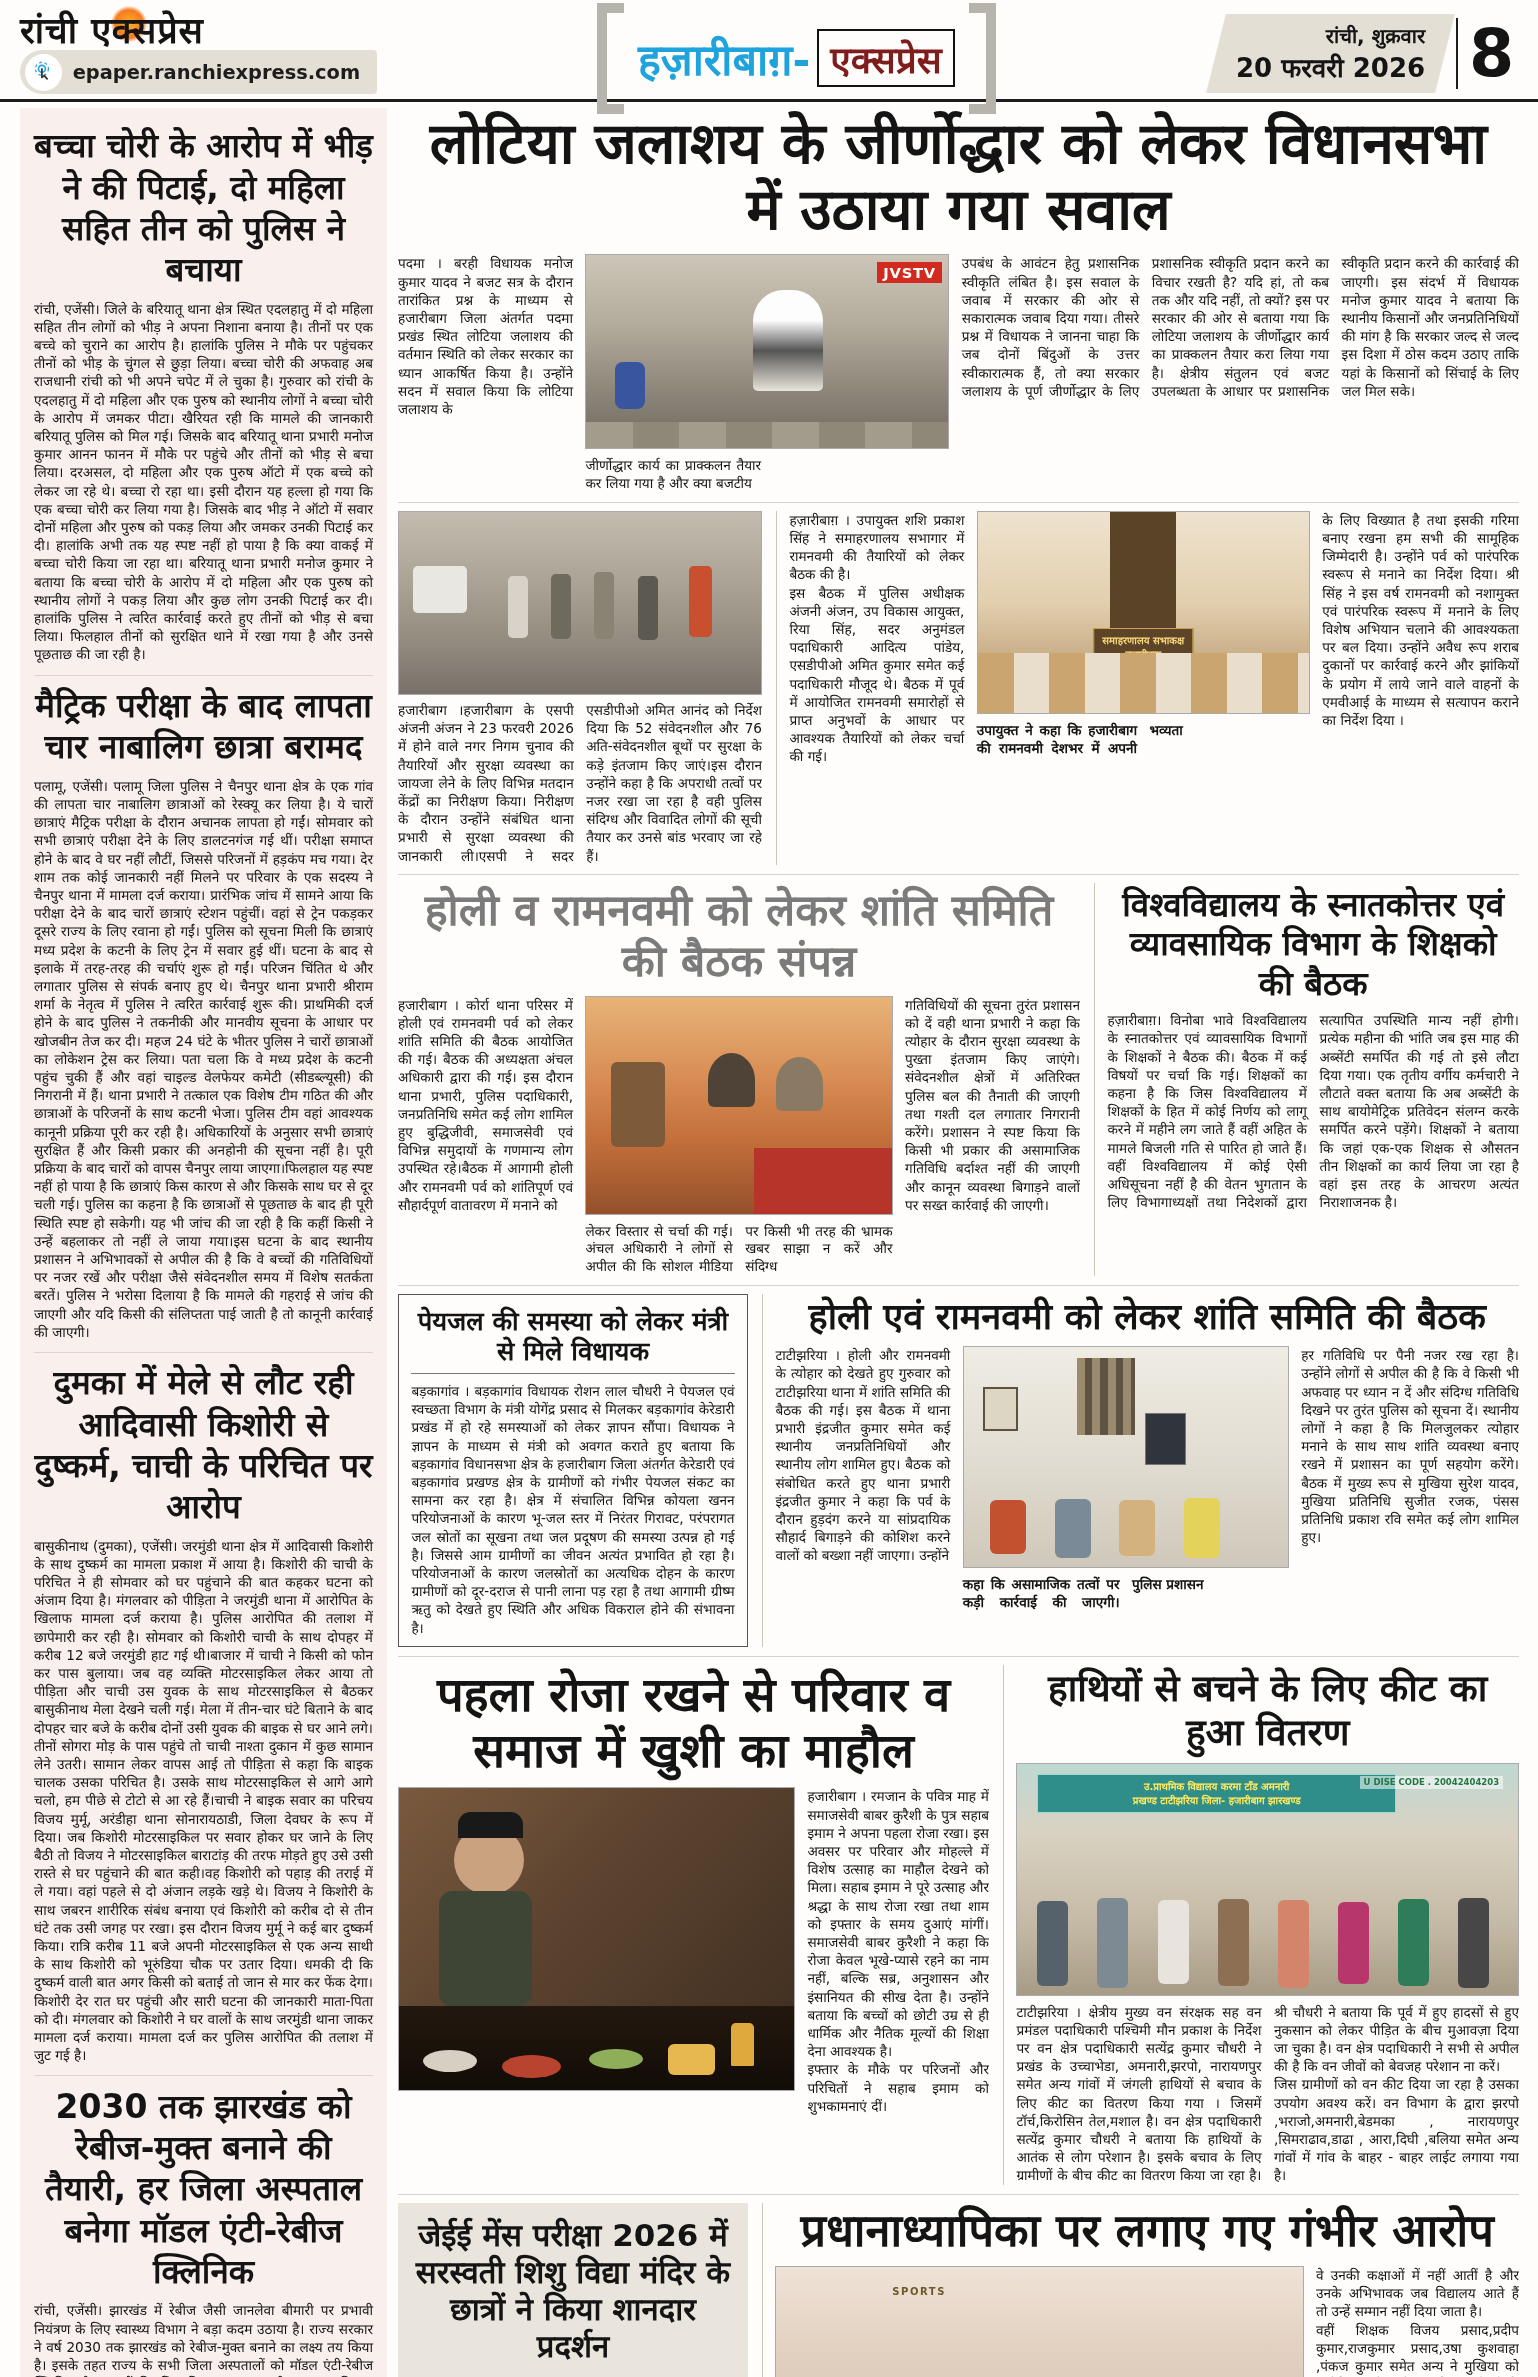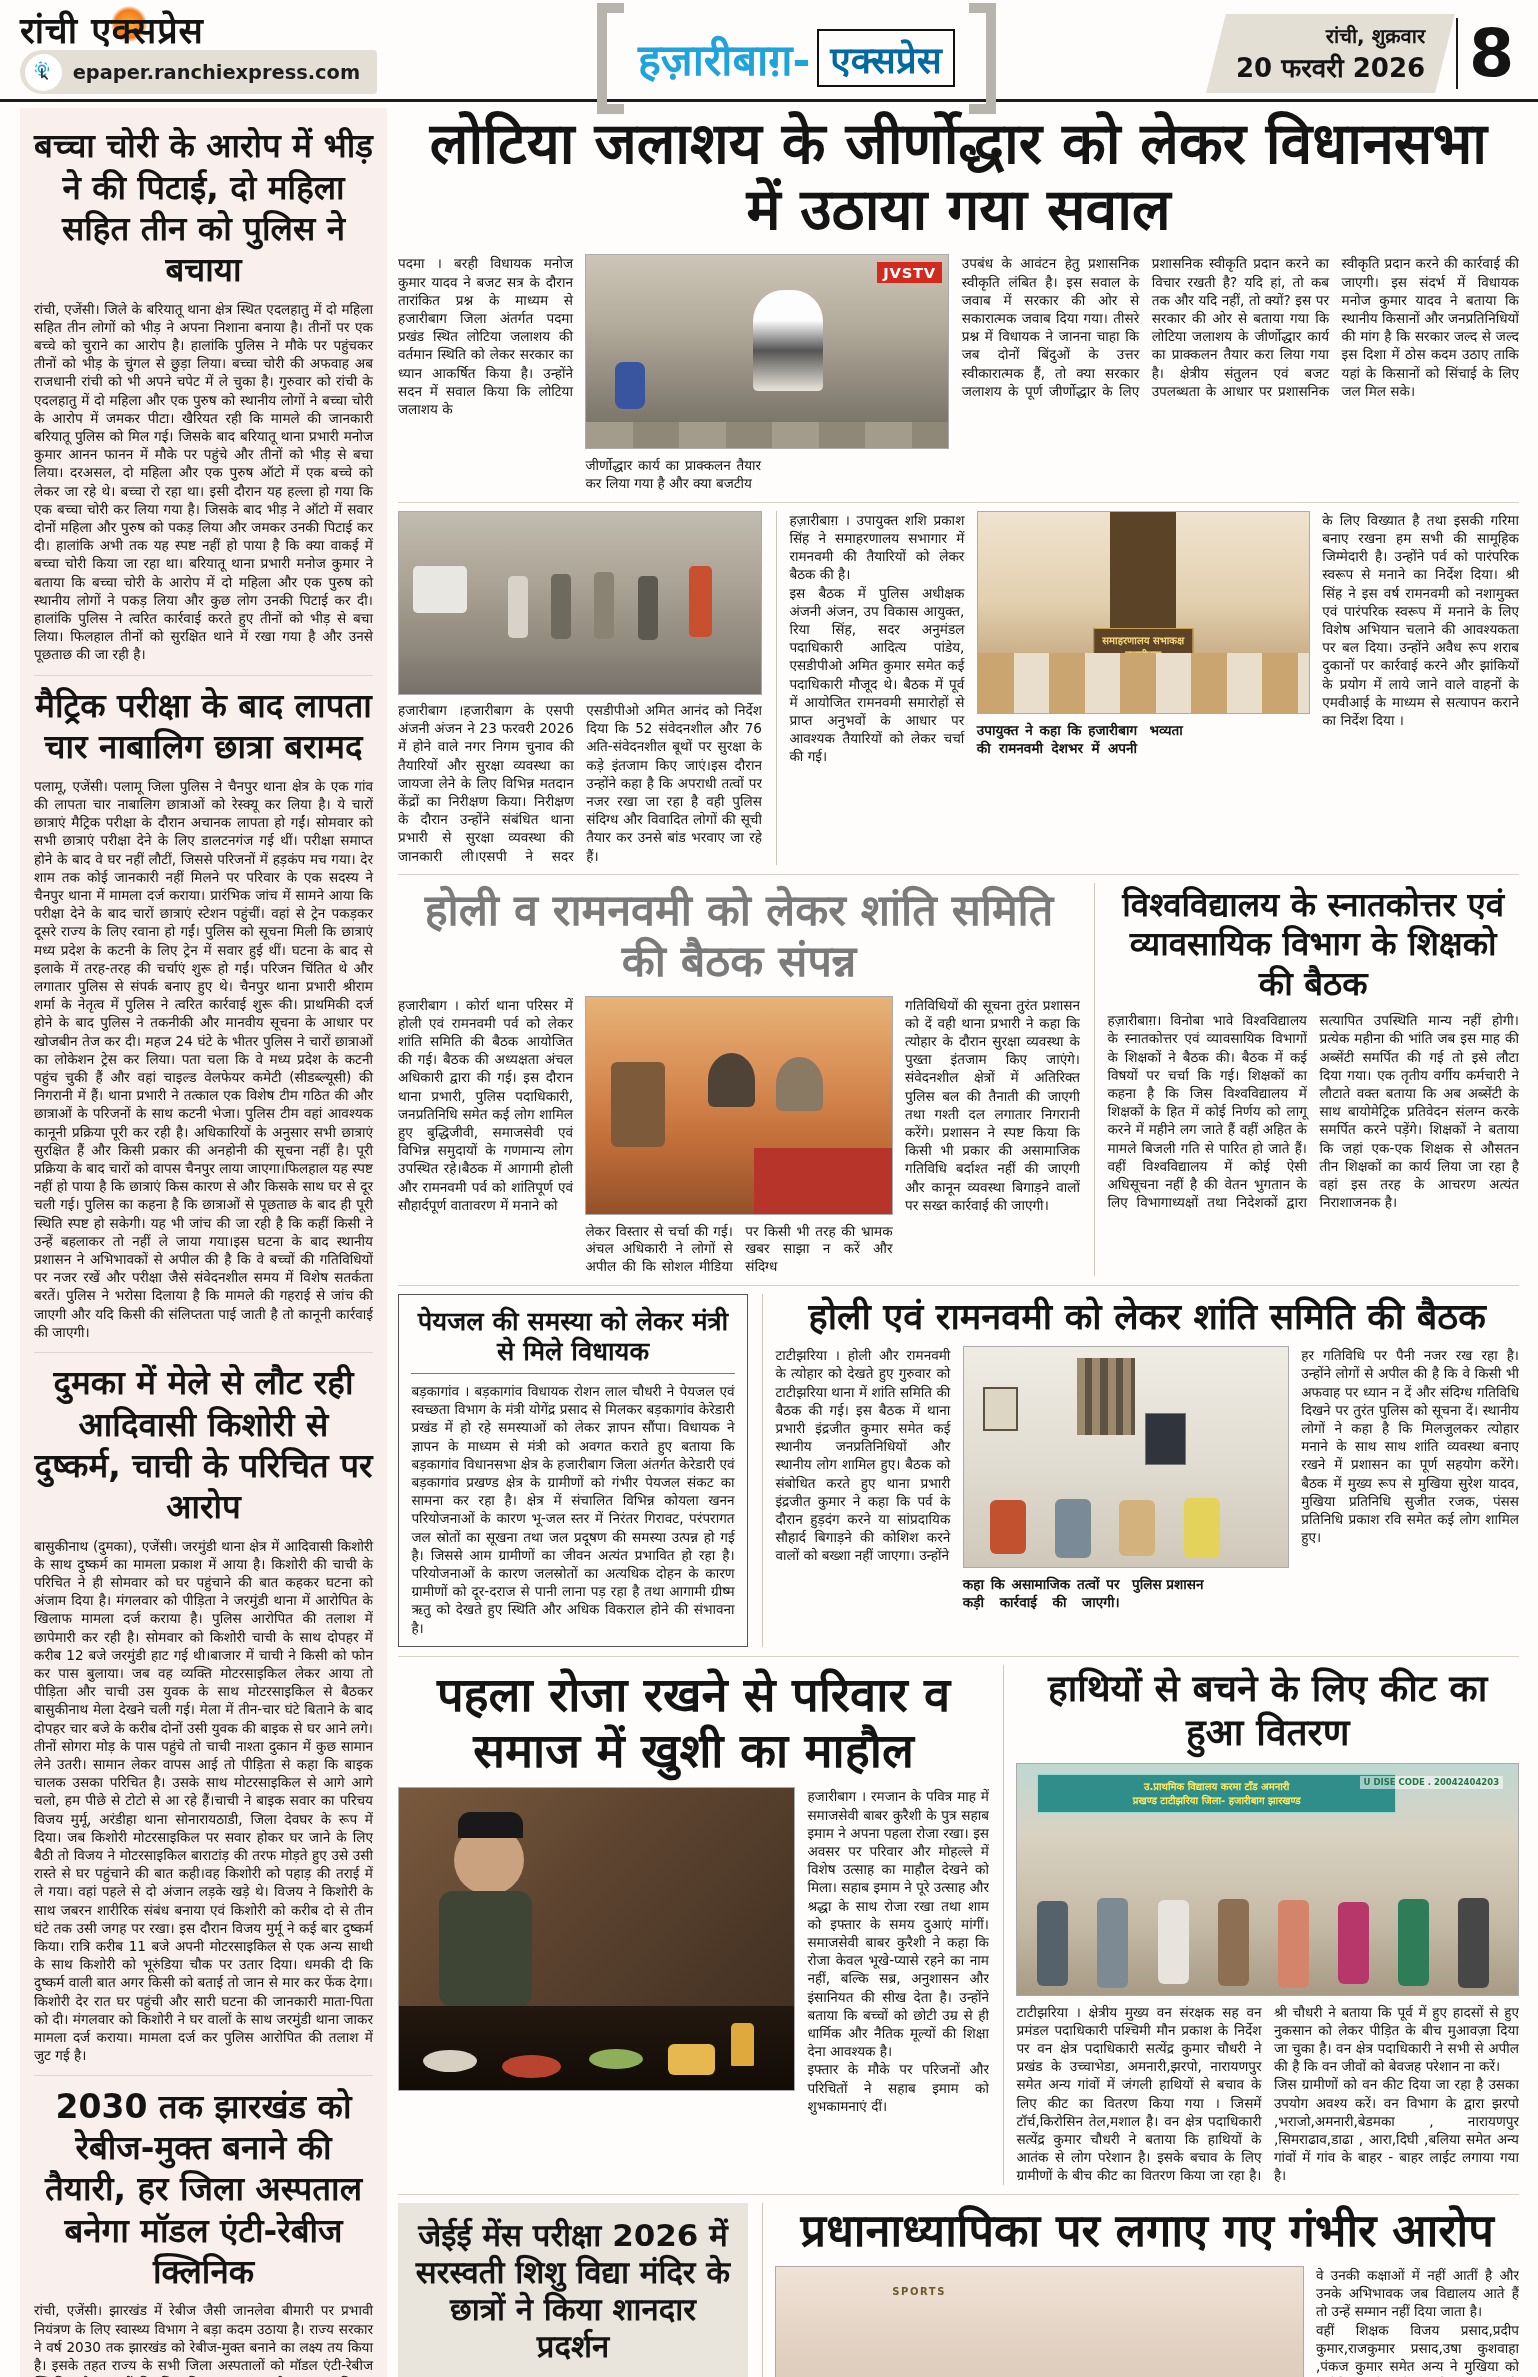--- a/index.html
+++ b/index.html
@@ -16,21 +16,21 @@
   .epaper-bar{display:flex;align-items:center;gap:11px;background:#e4dfd5;border-radius:26px 4.7px 4.7px 26px;
               height:56px;padding:0 14px 0 4.7px;}
   .touch-circle{width:37px;height:37px;border-radius:50%;background:#fff;display:flex;align-items:center;justify-content:center;}
   .epaper-url{font-size:19.4px;font-weight:800;color:#1d1d1d;}
   .m-center{display:flex;align-items:center;gap:14px;margin-top:9.3px;}
   .bracket{width:17px;height:91px;border:10px solid #b7b3ad;}
   .bracket.l{border-right:none;}
   .bracket.r{border-left:none;}
   .mast-title{display:flex;align-items:center;gap:7px;}
   .mast-city{font-size:43px;font-weight:900;color:#1fa3dd;}
-  .mast-paper{font-size:37px;font-weight:900;color:#0369a1;border:2.3px solid #111;padding:1.6px 11px;}
+  .mast-paper{font-size:37px;font-weight:900;color:#7f1d1d;border:2.3px solid #111;padding:1.6px 11px;}
   .m-right{display:flex;align-items:center;gap:11px;}
   .date-plate{background:#e4dfd5;transform:skewX(-14deg);padding:7.8px 20px;}
   .date-plate .inner{transform:skewX(14deg);text-align:right;}
   .date1{font-size:20px;font-weight:800;}
   .date2{font-size:26px;font-weight:900;}
   .vrule{width:2.3px;height:71px;background:#1c1c1c;}
   .pageno{font-size:65px;font-weight:900;line-height:1;padding-right:4.7px;}
   
   .content{display:flex;gap:11px;padding:6.2px 20px 0 20px;box-sizing:border-box;}
   .leftcol{width:367px;flex:0 0 367px;background:#f9efec;padding:7.8px 14px;box-sizing:border-box;overflow:hidden;}

